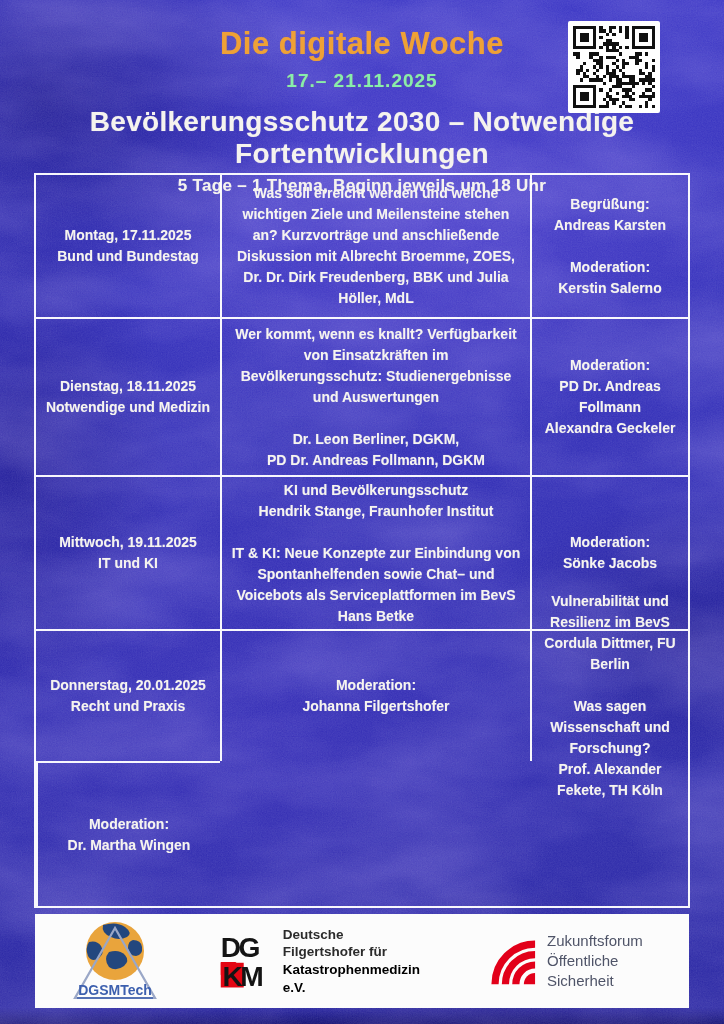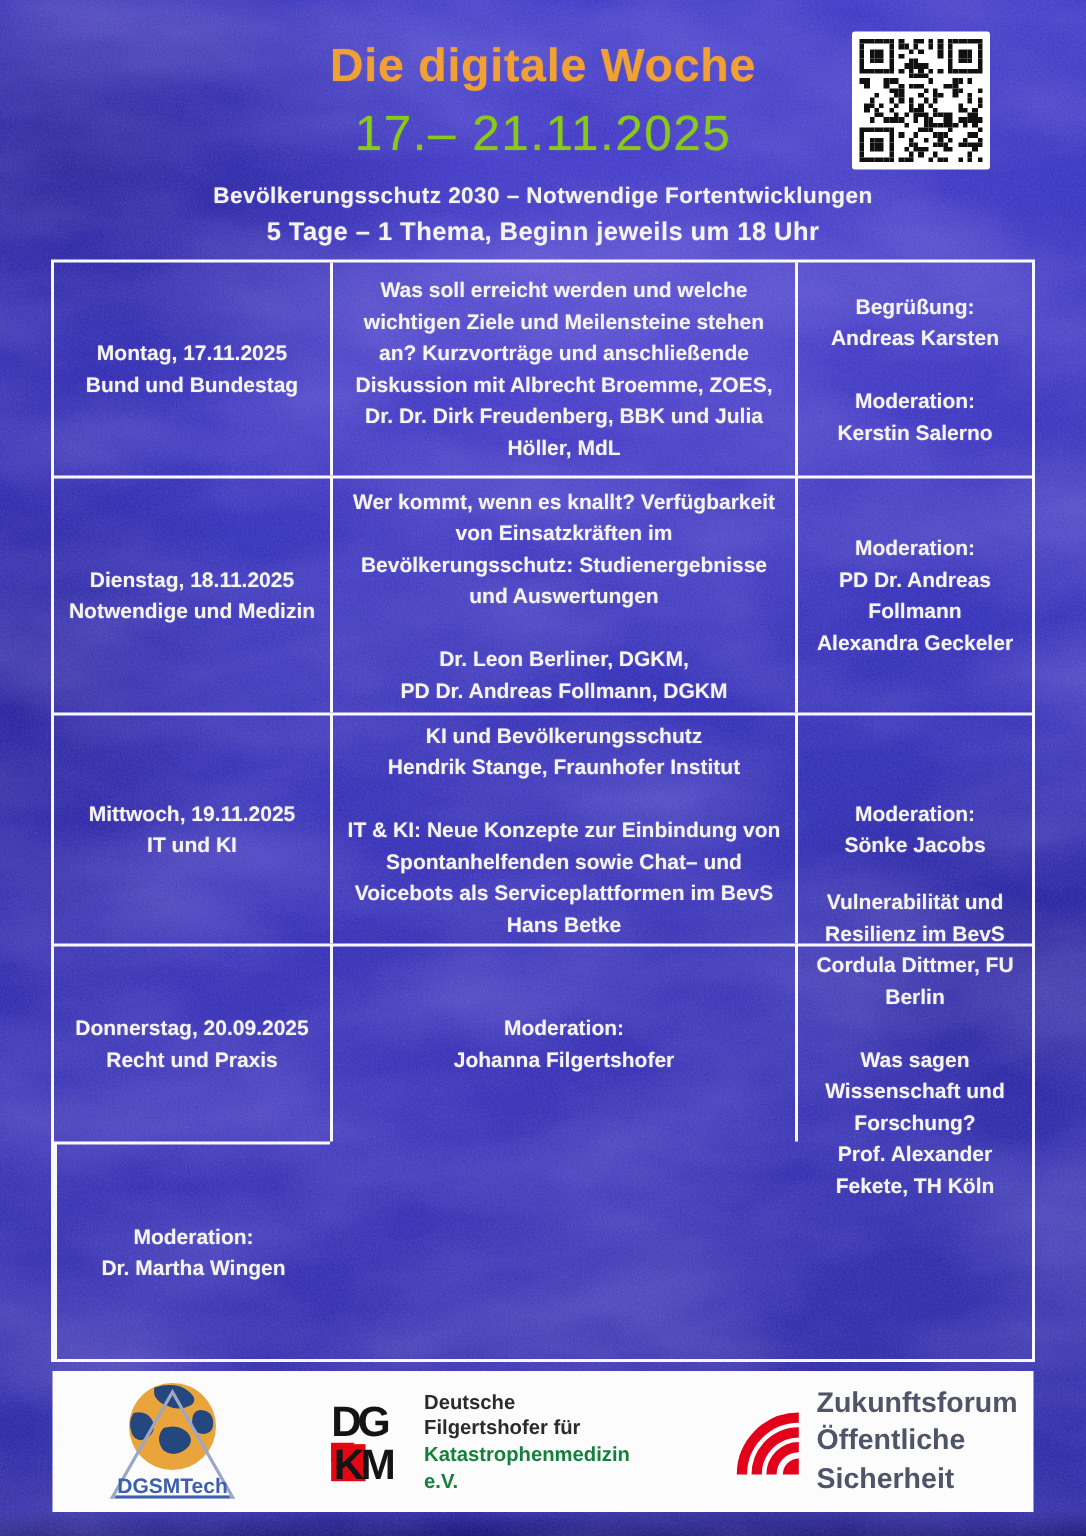--- a/index.html
+++ b/index.html
@@ -22,23 +22,23 @@
   }
   .bg-grad::after{
     content:"";position:absolute;inset:0;
     background:linear-gradient(180deg, transparent 98.4%, rgba(12,9,90,0.6) 100%);
   }
   svg.tex{position:absolute;inset:0;z-index:1;pointer-events:none;}
   
   .header{position:absolute;left:0;top:0;width:724px;z-index:3;text-align:center;color:#f5f3ee;}
   .title{margin-top:26px;font-size:31px;font-weight:bold;color:#efa136;letter-spacing:.5px;
          text-shadow:0 0 1px rgba(239,161,54,.55);}
-  .date-range{margin-top:8px;font-size:33px;font-weight:normal;color:#84cc16;letter-spacing:1px;
+  .date-range{margin-top:8px;font-size:19px;font-weight:bold;color:#86efac;letter-spacing:1px;
          text-shadow:0 0 1px rgba(239,161,54,.55);}
-  .subtitle{margin-top:14px;font-size:15px;font-weight:bold;letter-spacing:.3px;
+  .subtitle{margin-top:14px;font-size:28px;font-weight:bold;letter-spacing:.3px;
          text-shadow:0 0 1px rgba(255,255,255,.4);}
   .subtitle2{margin-top:6px;font-size:17px;font-weight:bold;letter-spacing:.3px;
          text-shadow:0 0 1px rgba(255,255,255,.4);}
   
   .qr-box{position:absolute;left:568px;top:21px;width:92px;height:92px;background:#fff;
           border-radius:2px;z-index:4;padding:5px;box-sizing:border-box;}
   .qr-grid{width:100%;height:100%;display:grid;
            grid-template-columns:repeat(25,1fr);grid-template-rows:repeat(25,1fr);}
   .qr-grid i{display:block;}
   .qr-grid i.on{background:#101010;}
@@ -63,22 +63,22 @@
   .pre{white-space:pre-line;}
   
   .footer{
     position:absolute;left:35px;top:914px;width:654px;height:94px;background:#fcfcfc;
     z-index:3;display:flex;align-items:center;box-sizing:border-box;padding:0 28px;
   }
   .logo{display:flex;align-items:center;}
   .logo-dgsm{margin-right:52px;}
   .logo-dgkm{margin-right:60px;}
   .dgkm-text{margin-left:9px;font-size:13.5px;font-weight:bold;line-height:1.3;color:#2b2b2b;}
-  .dgkm-text .red{color:#15803d;}
-  .zuk-text{margin-left:10px;font-size:19px;font-weight:bold;line-height:1.35;color:#4f5468;}
+  .dgkm-text .red{color:#000000;}
+  .zuk-text{margin-left:10px;font-size:15px;font-weight:normal;line-height:1.35;color:#4f5468;}
 </style>
 </head>
 <body>
 
 <div class="bg-grad"></div>
 <svg class="tex" width="724" height="1024">
   <defs>
     <filter id="coarse" x="0" y="0" width="100%" height="100%">
       <feTurbulence type="fractalNoise" baseFrequency="0.006 0.013" numOctaves="4" seed="5"></feTurbulence>
       <feColorMatrix type="matrix" values="0 0 0 0 0.56  0 0 0 0 0.46  0 0 0 0 0.95  0.9 0 0 0 -0.28"></feColorMatrix>
@@ -761,21 +761,21 @@
   </div>
   <div class="cell c2 r3 pre">KI und Bevölkerungsschutz
 Hendrik Stange, Fraunhofer Institut
 
 IT &amp; KI: Neue Konzepte zur Einbindung von Spontanhelfenden sowie Chat– und Voicebots als Serviceplattformen im BevS
 Hans Betke</div>
   <div class="cell c3 r3 pre">Moderation:
 Sönke Jacobs</div>
 
   <div class="cell c1 r4">
-    <div>Donnerstag, 20.09.2025</div>
+    <div>Donnerstag, 20.01.2025</div>
     <div>Recht und Praxis</div>
   </div>
   <div class="cell c3 r4 pre">Moderation:
 Johanna Filgertshofer</div>
 
   <div class="cell c2 r5 pre">Vulnerabilität und Resilienz im BevS
 Cordula Dittmer, FU Berlin
 
 Was sagen Wissenschaft und Forschung?
 Prof. Alexander Fekete, TH Köln</div>

